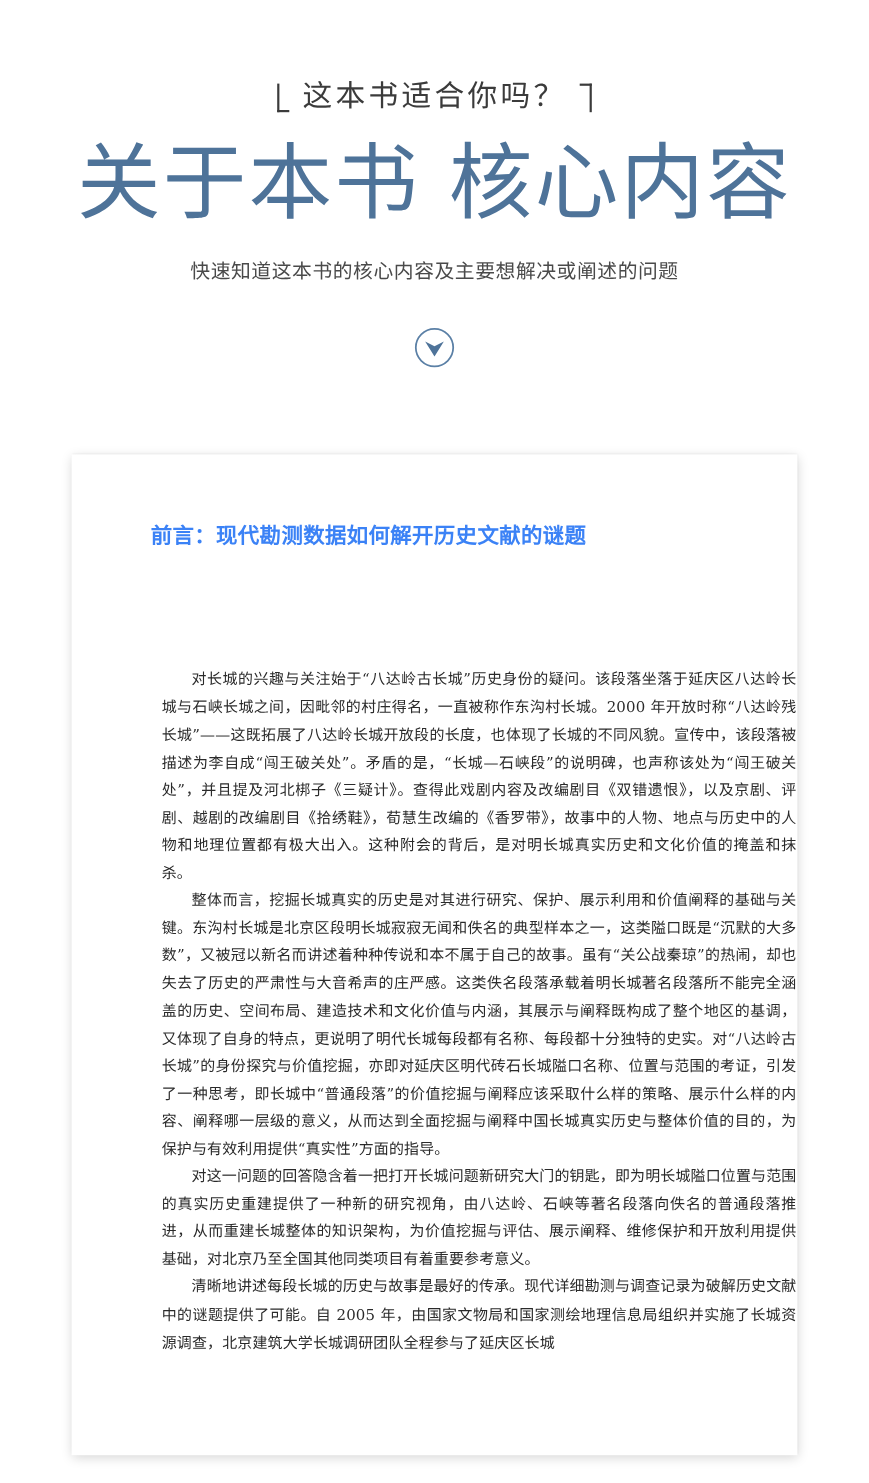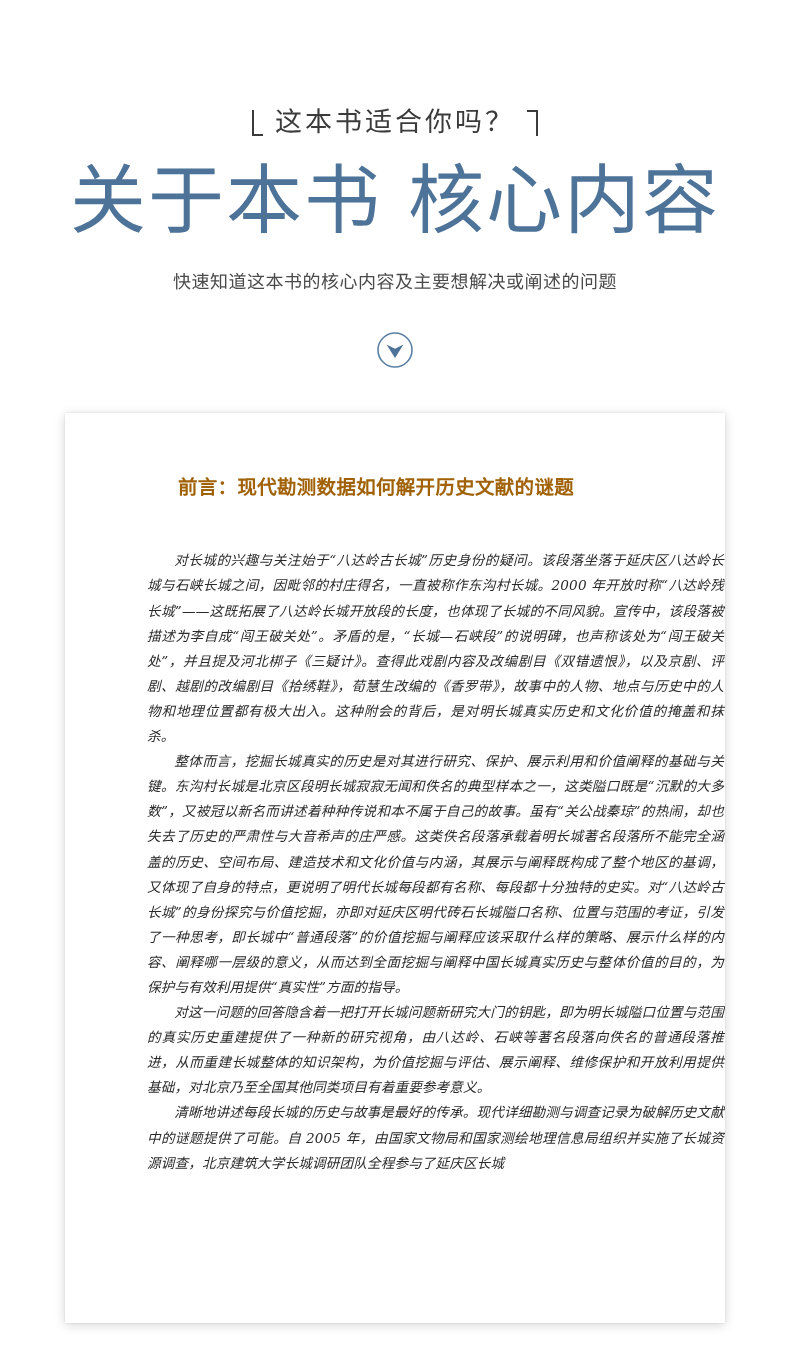--- a/index.html
+++ b/index.html
@@ -12,21 +12,21 @@
     height: 1348px;
     position: relative;
     overflow: hidden;
     font-family: "Liberation Serif", "DejaVu Serif", serif;
     -webkit-font-smoothing: antialiased;
   }
 
   
   .hero {
     width: 790px;
-    padding-top: 108px;
+    padding-top: 74px;
     box-sizing: border-box;
     text-align: center;
   }
 
   .hero-eyebrow {
     font-family: "DejaVu Sans", "Liberation Sans", sans-serif;
     font-size: 27px;
     letter-spacing: 3px;
     color: #3b3b3b;
     line-height: 1;
@@ -107,35 +107,34 @@
     width: 660px;
     height: 910px;
     background: #ffffff;
     box-shadow: 0 2px 10px rgba(0,0,0,0.17), 0 0 2px rgba(0,0,0,0.10);
     box-sizing: border-box;
     overflow: hidden;
   }
 
   .doc-title {
     margin: 63px 0 0 0;
-    padding-left: 113px;
+    padding-left: 72px;
     font-family: "DejaVu Serif", "Liberation Serif", serif;
     font-size: 19.5px;
     font-weight: 700;
-    color: #a16207;
+    color: #3b82f6;
     letter-spacing: 0.3px;
     line-height: 1.2;
     white-space: nowrap;
   }
 
   .doc-body {
-    margin-top: 49px;
+    margin-top: 107px;
     padding: 0 1px 0 82px;
     box-sizing: border-box;
-    font-style: italic;
   }
   .doc-body p {
     margin: 0;
     font-family: "DejaVu Serif", "Liberation Serif", serif;
     font-size: 13.6px;
     line-height: 25.1px;
     color: #2a2a2a;
     text-align: justify;
     text-justify: inter-character;
     text-indent: 2em;

